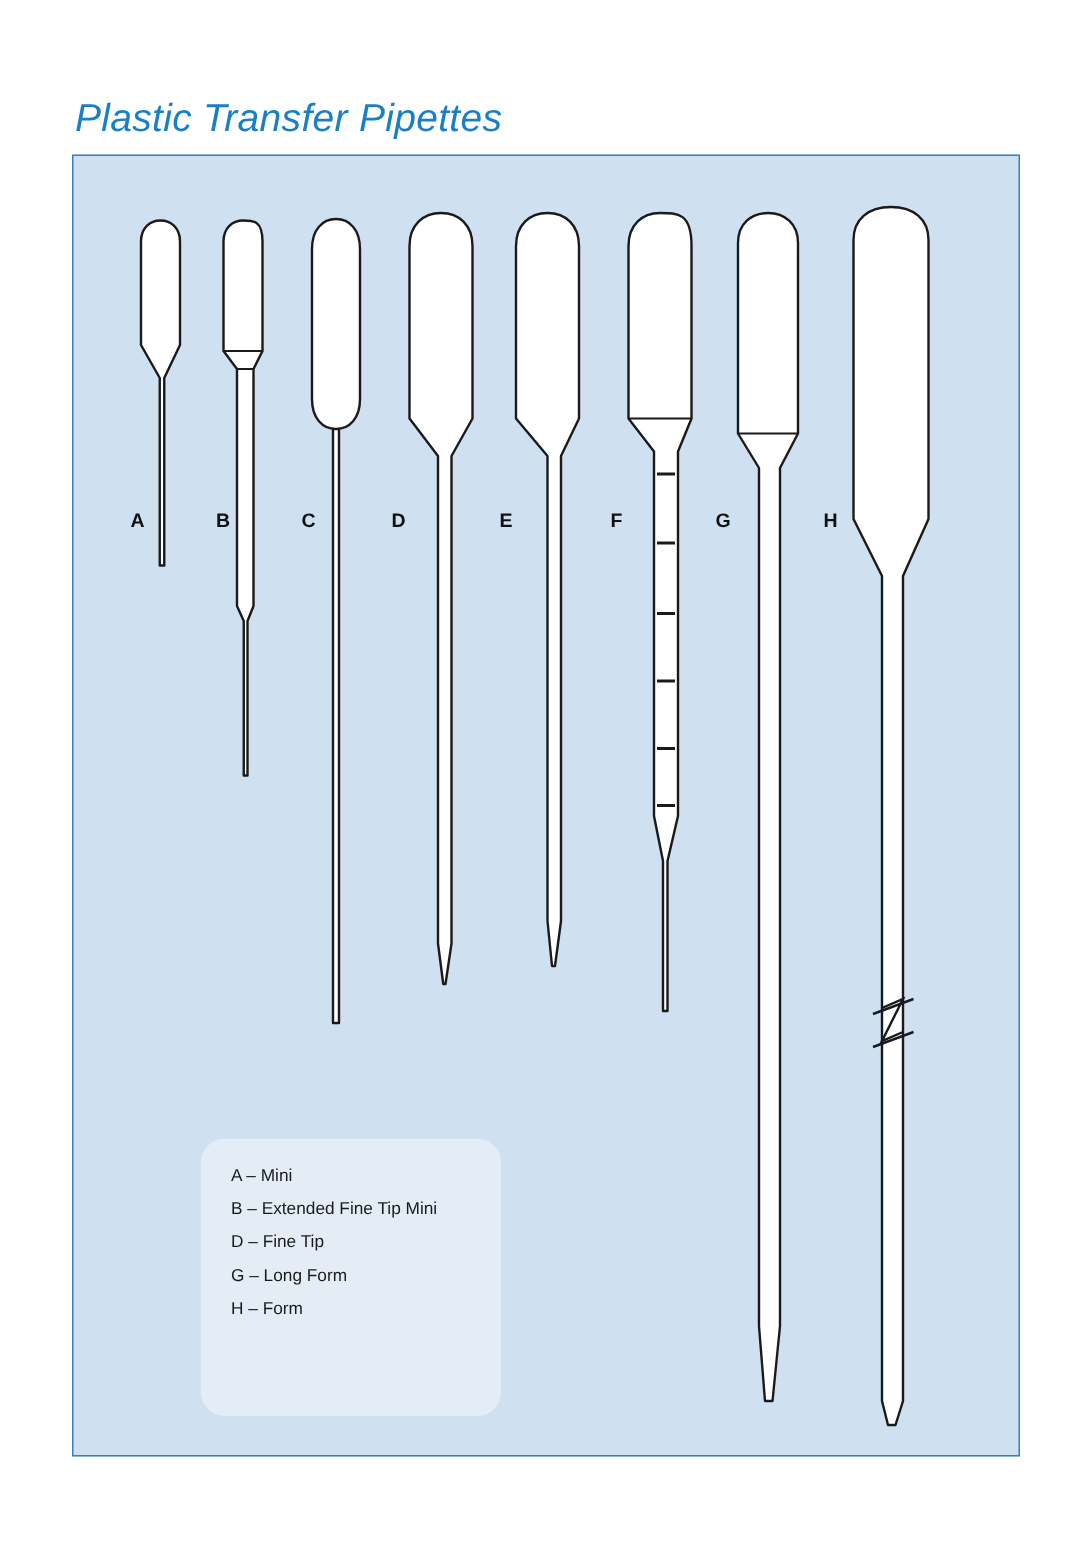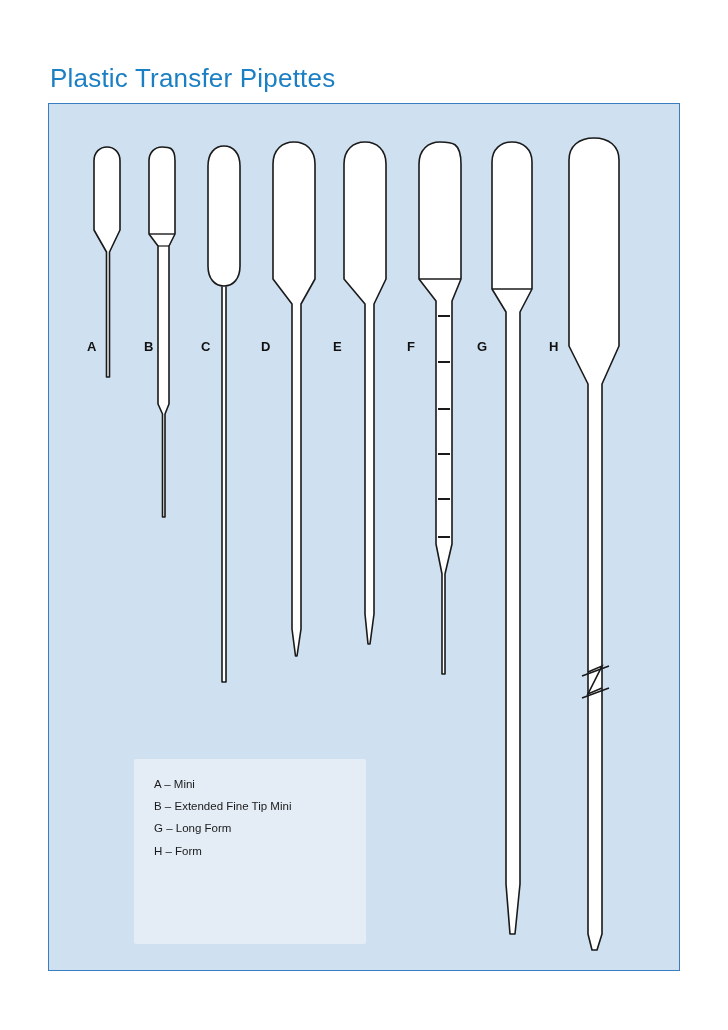--- a/index.html
+++ b/index.html
@@ -23,20 +23,21 @@
   }
   #title {
     position: absolute;
     left: 50px;
     top: 46px;
     font-size: 26px;
     color: #1b7fc4;
     font-weight: normal;
     letter-spacing: 0.2px;
     white-space: nowrap;
+    font-style: italic;
   }
   #panel {
     position: absolute;
     left: 48px;
     top: 103px;
     width: 632px;
     height: 868px;
     background: #cfe0f0;
     border: 1px solid #3b7ec0;
     box-sizing: border-box;
@@ -44,24 +45,24 @@
   #figure {
     position: absolute;
     left: 0; top: 0;
     width: 632px;
     height: 868px;
   }
   #legend {
     position: absolute;
     left: 85px;
     top: 655px;
-    width: 232px;
+    width: 200px;
     height: 185px;
     background: #e4edf6;
-    border-radius: 2px;
+    border-radius: 16px;
   }
   #legend ul {
     list-style: none;
     margin: 0;
     padding: 14px 0 0 20px;
   }
   #legend li {
     font-size: 11.5px;
     color: #1a1a1a;
     line-height: 22.2px;
@@ -149,19 +150,20 @@
       <text x="284" y="247" font-family="Liberation Sans, sans-serif" font-size="13" font-weight="bold" fill="#111111">E</text>
       <text x="358" y="247" font-family="Liberation Sans, sans-serif" font-size="13" font-weight="bold" fill="#111111">F</text>
       <text x="428" y="247" font-family="Liberation Sans, sans-serif" font-size="13" font-weight="bold" fill="#111111">G</text>
       <text x="500" y="247" font-family="Liberation Sans, sans-serif" font-size="13" font-weight="bold" fill="#111111">H</text>
     </svg>
 
     <div id="legend">
       <ul>
         <li>A – Mini</li>
         <li>B – Extended Fine Tip Mini</li>
+        <li>D – Fine Tip</li>
         <li>G – Long Form</li>
         <li>H – Form</li>
       </ul>
     </div>
 
   </div>
 </div>
 
 </body></html>

